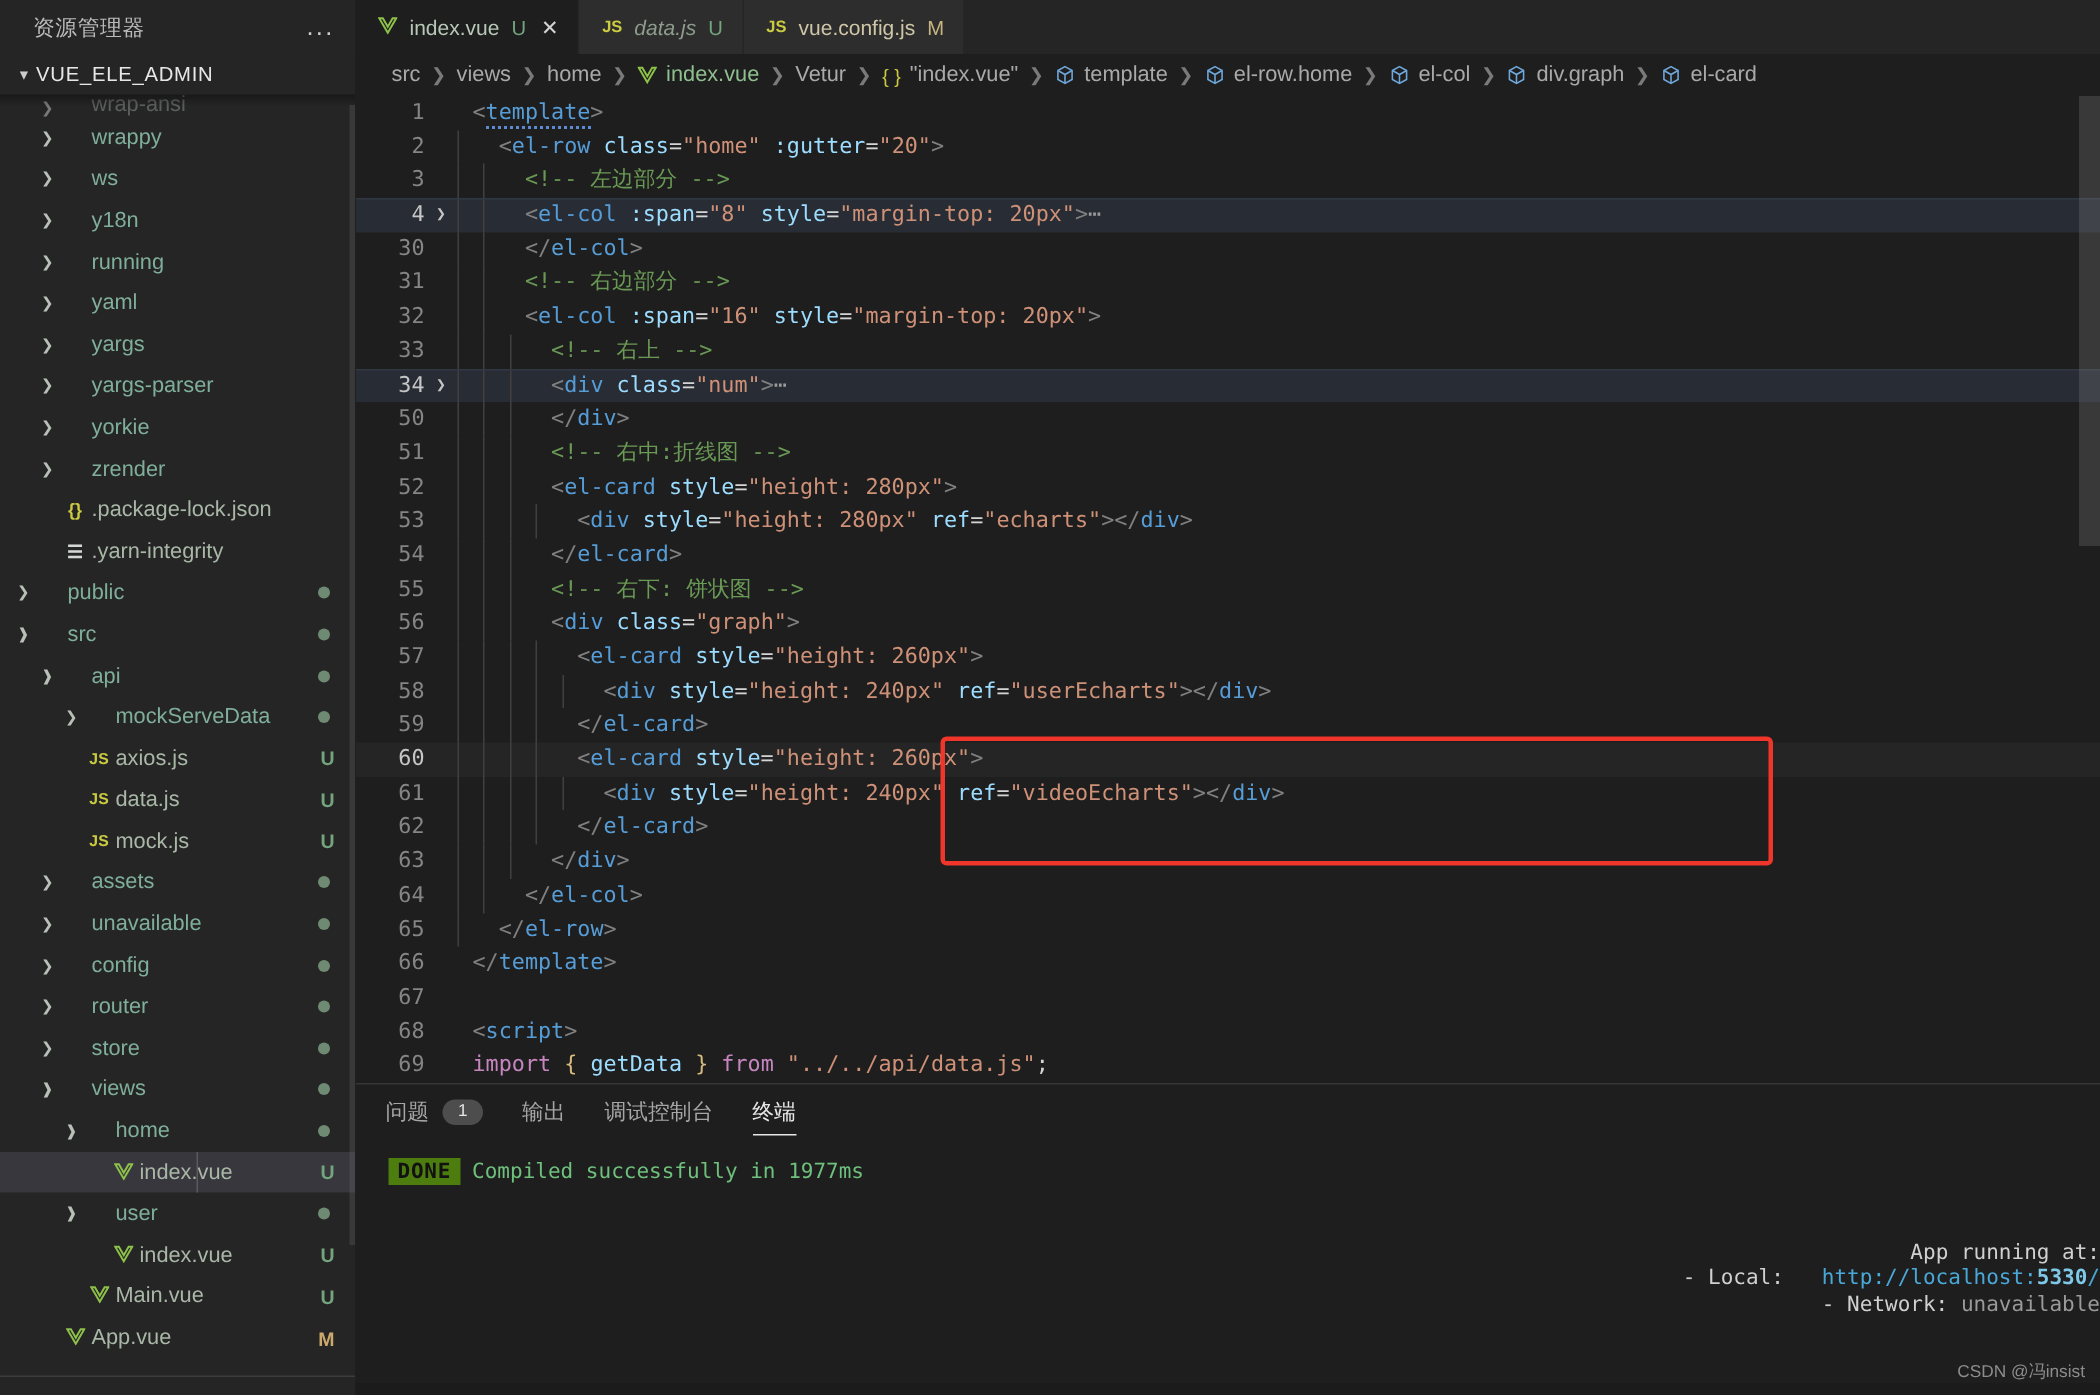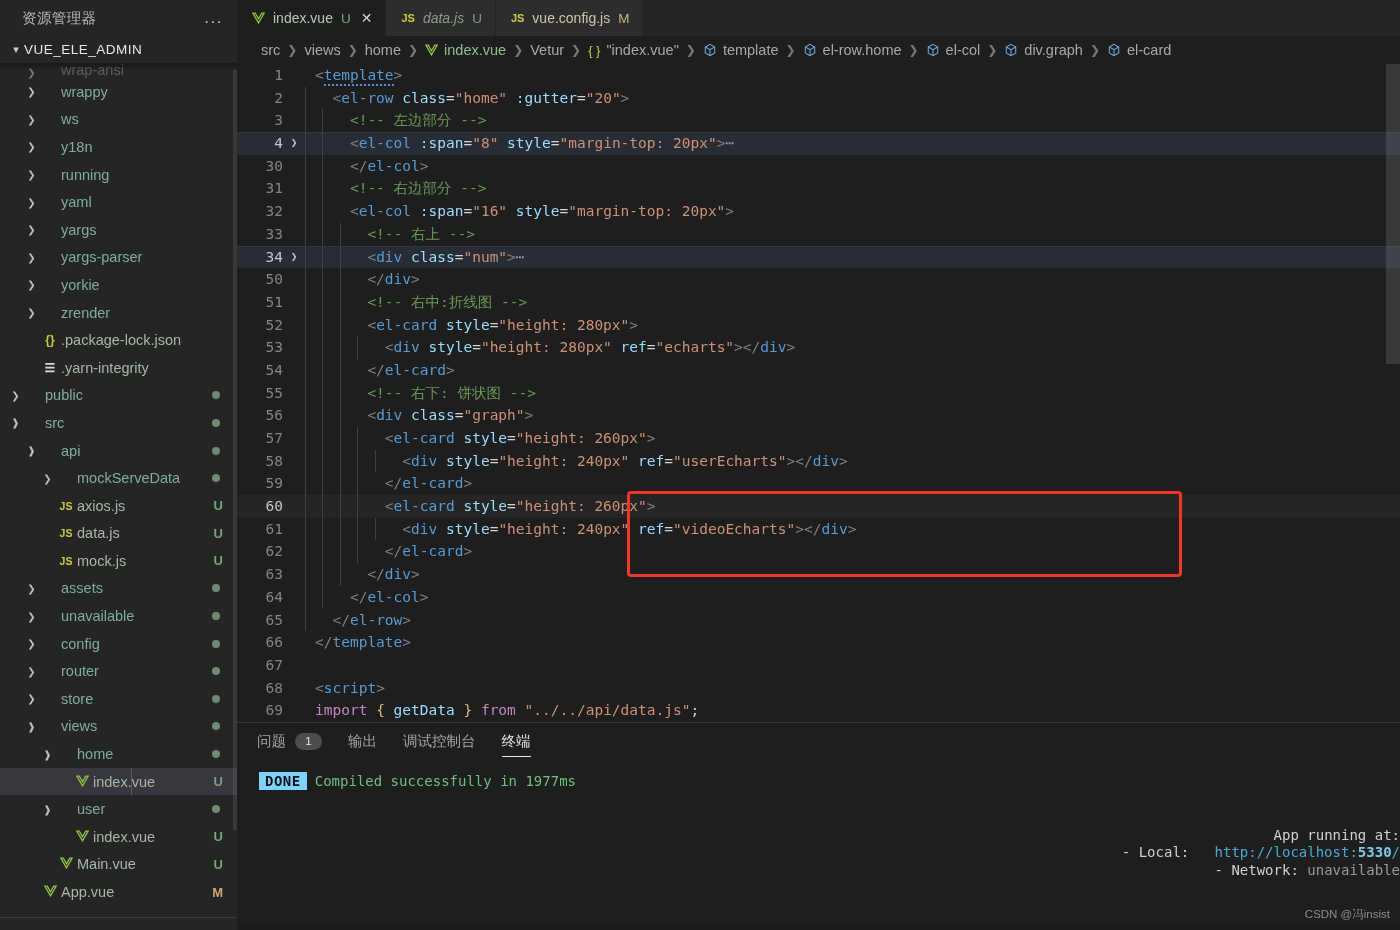--- a/index.html
+++ b/index.html
@@ -374,21 +374,21 @@
   }
   .term {
     flex: 1 1 auto;
     padding: 14px 0 0 22px;
     font-family: "DejaVu Sans Mono", "Liberation Mono", monospace;
     font-size: 14px;
     line-height: 17.5px;
     color: #cccccc;
   }
   .done-chip {
-    background: #7dd3fc;
+    background: #4d7c0f;
     color: #121212;
     font-weight: bold;
     padding: 1px 6px;
     letter-spacing: 0.5px;
     margin-right: 8px;
   }
   .green-txt { color: #6ec07d; }
   .term-block { margin-top: 36px; }
   .term-line { color: #d0d0d0; text-align: right; }
   .link { color: #4aa8d8; }

